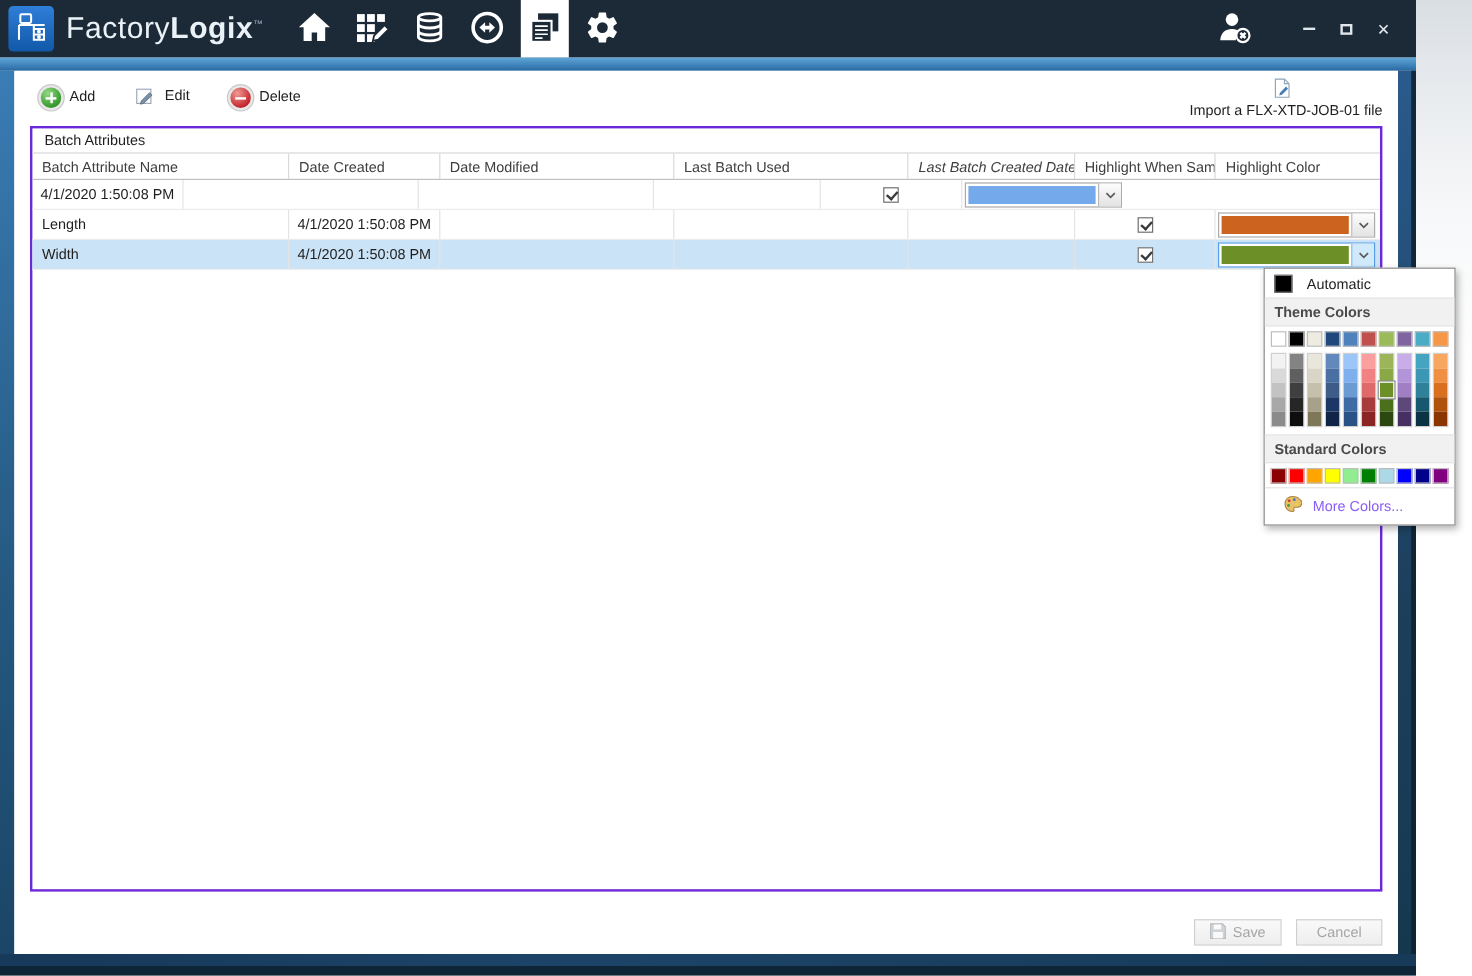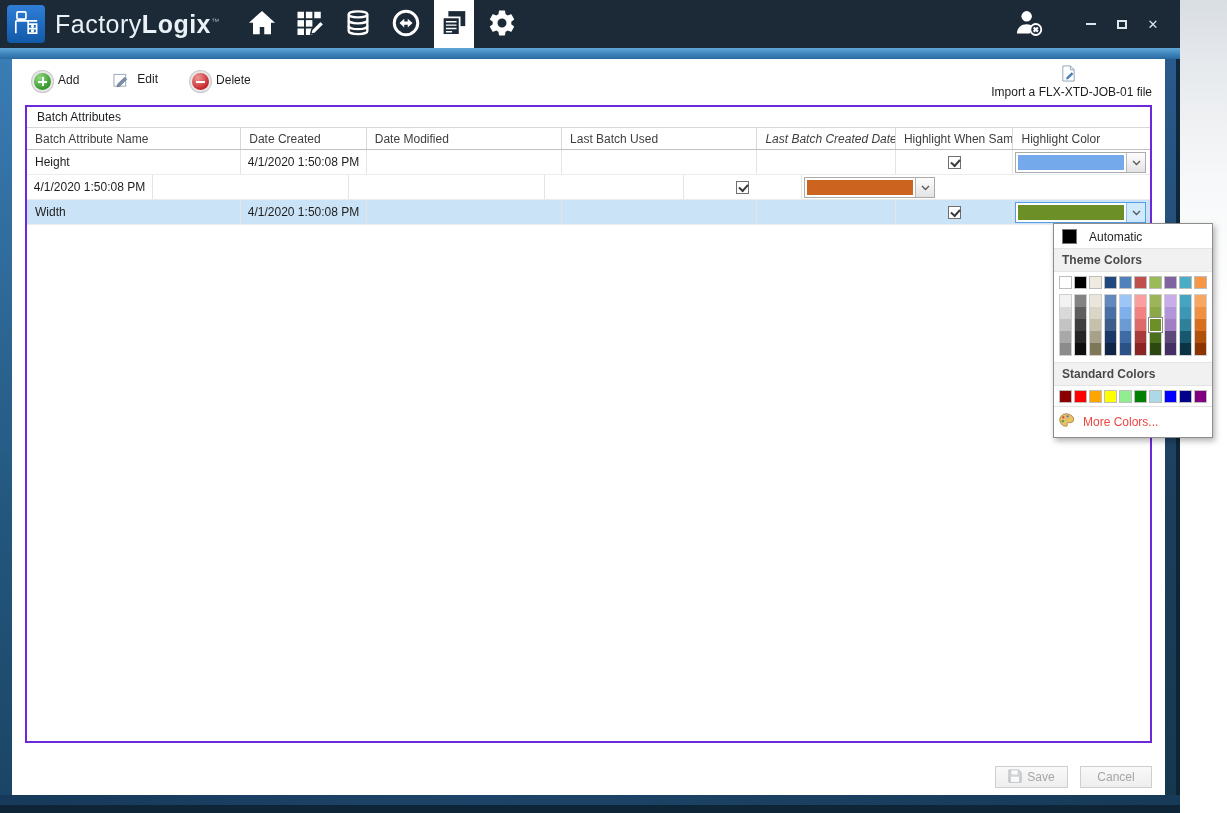--- a/index.html
+++ b/index.html
@@ -97,21 +97,21 @@
   .auto-item { display:flex; align-items:center; padding:5px 8px 4px 8px; cursor:pointer; color:#1e1e1e; }
   .auto-swatch { width:15px; height:15px; border:1px solid #777; margin-right:12px; }
   .sect-hdr { background:#f1f1f1; border-top:1px solid #e4e4e4; border-bottom:1px solid #e4e4e4;
     font-weight:700; color:#4a4a4a; padding:4px 8px; }
   .swatch-row { display:flex; justify-content:space-between; padding:4px 5px 3px 5px; }
   .pswatch { width:13px; height:13px; border:1px solid #bdbdbd; cursor:pointer; }
   .vargrid { display:flex; justify-content:space-between; padding:2px 5px 6px 5px; }
   .vcol { width:13px; border:1px solid #cfcfcf; }
   .vcell { width:11px; height:12px; cursor:pointer; }
   .vcell.sel { position:relative; z-index:2; box-shadow:0 0 0 1px #fff, 0 0 0 2px #8a8a8a; }
-  .more-item { display:flex; align-items:center; padding:5px 8px 6px 4px; border-top:1px solid #e3e3e3; cursor:pointer; color:#ef4444; }
+  .more-item { display:flex; align-items:center; padding:5px 8px 6px 15px; border-top:1px solid #e3e3e3; cursor:pointer; color:#8b5cf6; }
   .more-item .lbl { margin-left:9px; }
 </style>
 </head>
 <body>
 
 <div class="desktop"></div>
 
 <div class="window">
 
   <div class="titlebar">
@@ -242,40 +242,40 @@
           <div class="th" style="width: 215px;">Batch Attribute Name</div>
           <div class="th" style="width: 126px;">Date Created</div>
           <div class="th" style="width: 196px;">Date Modified</div>
           <div class="th" style="width: 196px;">Last Batch Used</div>
           <div class="th" style="width: 139px; font-style: italic;">Last Batch Created Date</div>
           <div class="th" style="width: 118px;">Highlight When Same</div>
           <div class="th" style="width: 137px;">Highlight Color</div>
         </div>
       <div id="tbody">
           <div class="tr">
-            <div class="td name" style="width: 215px;">Height</div>
             <div class="td date" style="width: 126px;">4/1/2020 1:50:08 PM</div>
             <div class="td" style="width: 196px;"></div>
             <div class="td" style="width: 196px;"></div>
             <div class="td" style="width: 139px;"></div>
             <div class="td center" style="width: 118px;">
               <div class="cb"></div>
             </div>
             <div class="td" style="width: 137px;">
               <div class="combo">
                 <div class="swatch" style="background: rgb(116, 170, 235);"></div>
                 <div class="drop">
                   <span><svg width="9" height="6" viewBox="0 0 9 6">
                       <path d="M1 1l3.5 3.5L8 1" fill="none" stroke="#5a5a5a" stroke-width="1.4"></path>
                     </svg></span>
                 </div>
               </div>
             </div>
           </div>
           <div class="tr">
+            <div class="td name" style="width: 215px;">Length</div>
             <div class="td date" style="width: 126px;">4/1/2020 1:50:08 PM</div>
             <div class="td" style="width: 196px;"></div>
             <div class="td" style="width: 196px;"></div>
             <div class="td" style="width: 139px;"></div>
             <div class="td center" style="width: 118px;">
               <div class="cb"></div>
             </div>
             <div class="td" style="width: 137px;">
               <div class="combo">
                 <div class="swatch" style="background: rgb(204, 100, 32);"></div>

